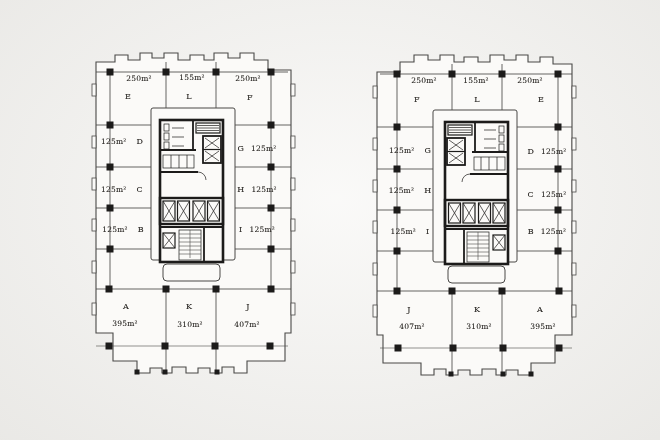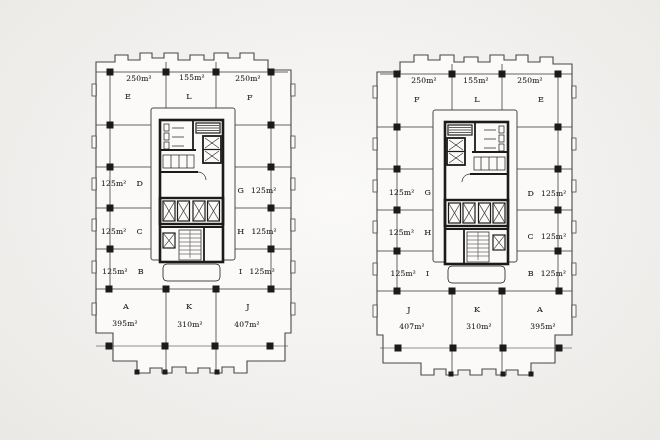--- a/index.html
+++ b/index.html
@@ -24,21 +24,21 @@
   .w12{stroke:var(--ink);stroke-width:1.2;fill:none;}
   .fine{stroke:var(--ink);stroke-width:.7;fill:none;}
   .hair{stroke:var(--line);stroke-width:.6;fill:none;}
   .col{fill:var(--ink);stroke:none;}
   .lbl{
     position:absolute; transform:translateX(-50%);
     font-size:8px; line-height:10px; color:var(--text);
     white-space:nowrap; letter-spacing:.2px;
     text-shadow:0 0 .6px rgba(60,55,50,.45);
   }
-  .pair{display:flex;margin-top:42px;}
+  .pair{display:flex;}
   .gapW{gap:10px;} .gapE{gap:7px;}
   .area{font-size:7.5px;}
 </style>
 </head>
 <body>
 
 <div class="stage">
 
   <svg class="draw" width="660" height="440" viewBox="0 0 660 440">
     <defs>

